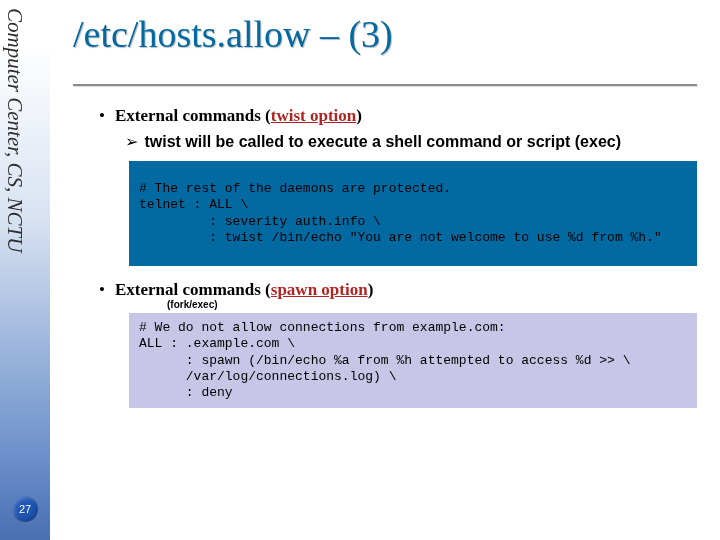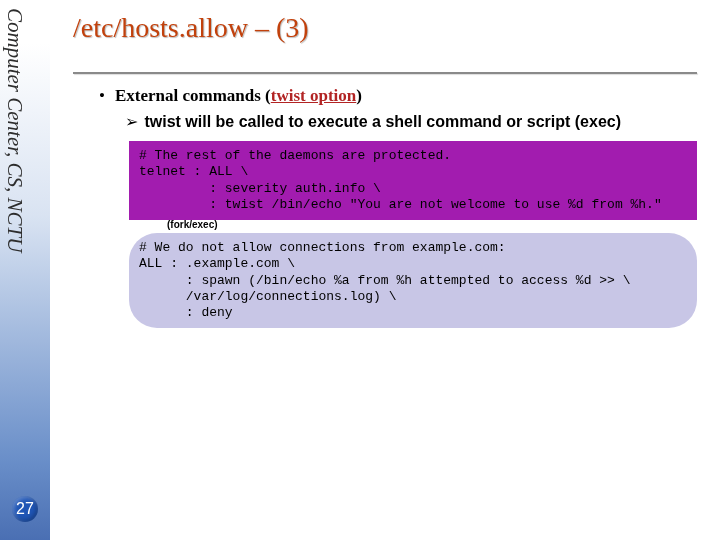--- a/index.html
+++ b/index.html
@@ -36,91 +36,90 @@
     position: absolute;
     left: 12px;
     bottom: 18px;
     width: 26px;
     height: 26px;
     border-radius: 50%;
     background: #1f55b5;
     box-shadow: inset -2px -2px 4px rgba(0,0,0,0.25), inset 2px 2px 4px rgba(255,255,255,0.3);
     color: #fff;
     font-family: Arial, sans-serif;
-    font-size: 16px;
+    font-size: 11px;
     display: flex;
     align-items: center;
     justify-content: center;
     z-index: 3;
   }
   .content {
     position: absolute;
     left: 65px;
     top: 0;
     width: 640px;
     height: 540px;
     z-index: 2;
   }
   .title {
-    font-size: 28px;
-    color: #c2410c;
+    font-size: 38px;
+    color: #0369a1;
     text-shadow: 1px 1px 1px #bbb;
     margin: 12px 0 20px 8px;
     font-family: "Times New Roman", serif;
   }
   .title-underline {
     height: 2px;
     background: #8a8a8a;
     margin: 28px 8px 0 8px;
     box-shadow: 1px 1px 1px #ddd;
   }
   .section {
     margin-top: 20px;
     margin-left: 22px;
     font-size: 21px;
   }
   .qmark { font-family: Arial, sans-serif; font-size: 18px; margin-right: 6px; display:inline-block;}
   .bullet-item {
     margin-left: 34px;
-    margin-top: 12px;
+    margin-top: 20px;
     font-size: 17px;
     font-weight: bold;
   }
   .bullet-item .dot { margin-right: 10px; font-weight: normal; }
   .tw-opt, .sp-opt { text-decoration: underline; }
   .tw-opt { color: #b22424; }
   .sp-opt { color: #b22424; }
   .sub-arrow {
     margin-left: 60px;
     margin-top: 6px;
     font-family: Arial, sans-serif;
     font-size: 16px;
     font-weight: bold;
   }
   .sub-arrow .arr { margin-right: 6px; font-weight: normal;}
   .codebox {
     margin: 10px 8px 0 64px;
-    background: #a21caf;
-    padding: 7px 10px;
+    background: #0369a1;
+    padding: 20px 10px;
     font-family: "Courier New", monospace;
     font-size: 13px;
     line-height: 1.25;
     white-space: pre;
     color: #000;
   }
   .codebox2 {
     margin: 2px 8px 0 64px;
     background: #c8c6e6;
     padding: 7px 10px;
     font-family: "Courier New", monospace;
     font-size: 13px;
     line-height: 1.25;
     white-space: pre;
     color: #000;
-    border-radius: 28px;
   }
   .spawn-note-cut {
     margin-left: 102px;
     font-family: Arial, sans-serif;
     font-size: 10px;
     font-weight: bold;
     margin-top: 0;
     position: relative;
     top: -1px;
   }
@@ -142,20 +141,23 @@
   </div>
   <div class="sub-arrow">
     <span class="arr">➢</span><span>twist will be called to execute a shell command or script (exec)</span>
   </div>
 
   <div class="codebox"># The rest of the daemons are protected.
 telnet : ALL \
          : severity auth.info \
          : twist /bin/echo "You are not welcome to use %d from %h."</div>
 
+  <div class="bullet-item" style="margin-top:14px">
+    <span class="dot">•</span><span>External commands (</span><span class="sp-opt">spawn option</span><span>)</span>
+  </div>
   <div class="spawn-note-cut">(fork/exec)</div>
 
   <div class="codebox2"># We do not allow connections from example.com:
 ALL : .example.com \
       : spawn (/bin/echo %a from %h attempted to access %d &gt;&gt; \
       /var/log/connections.log) \
       : deny</div>
 </div>
 
 </body></html>

